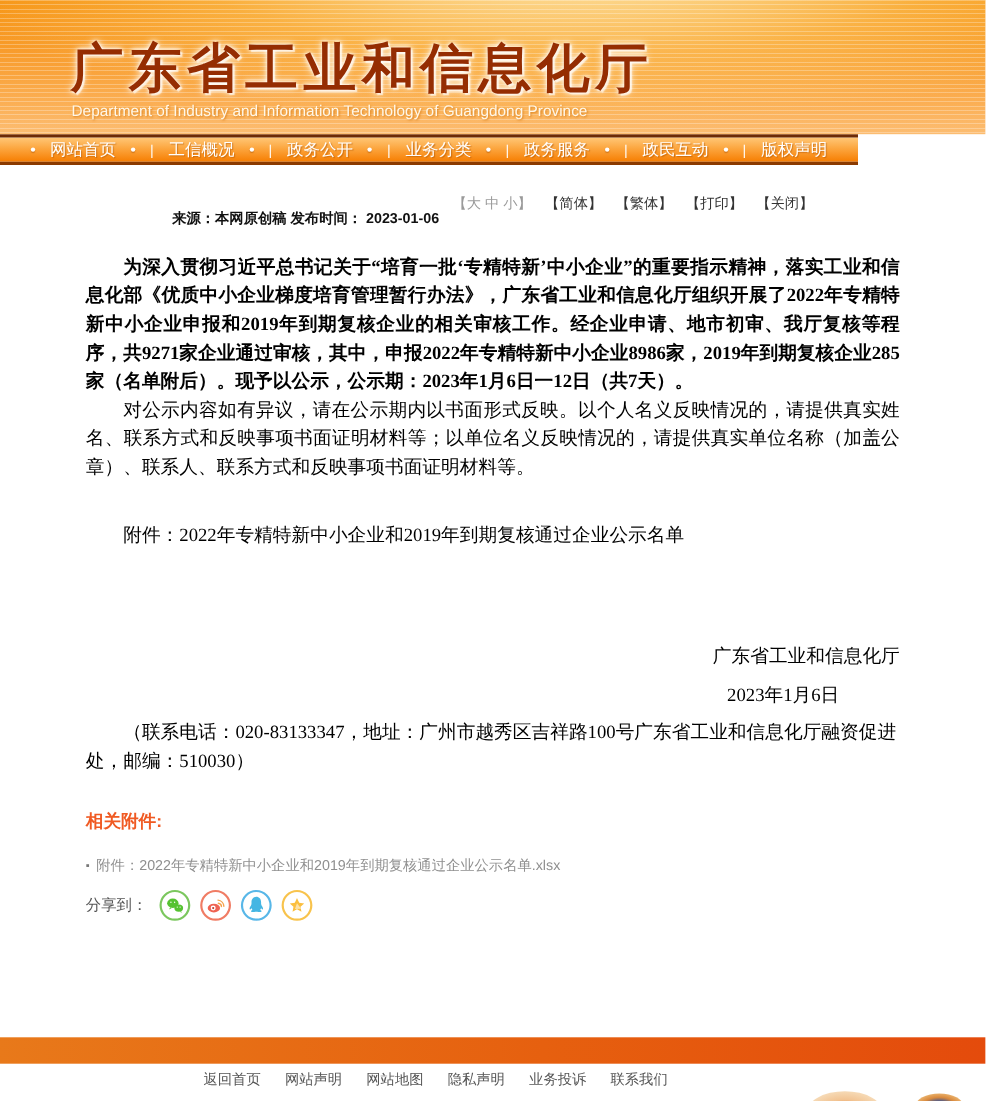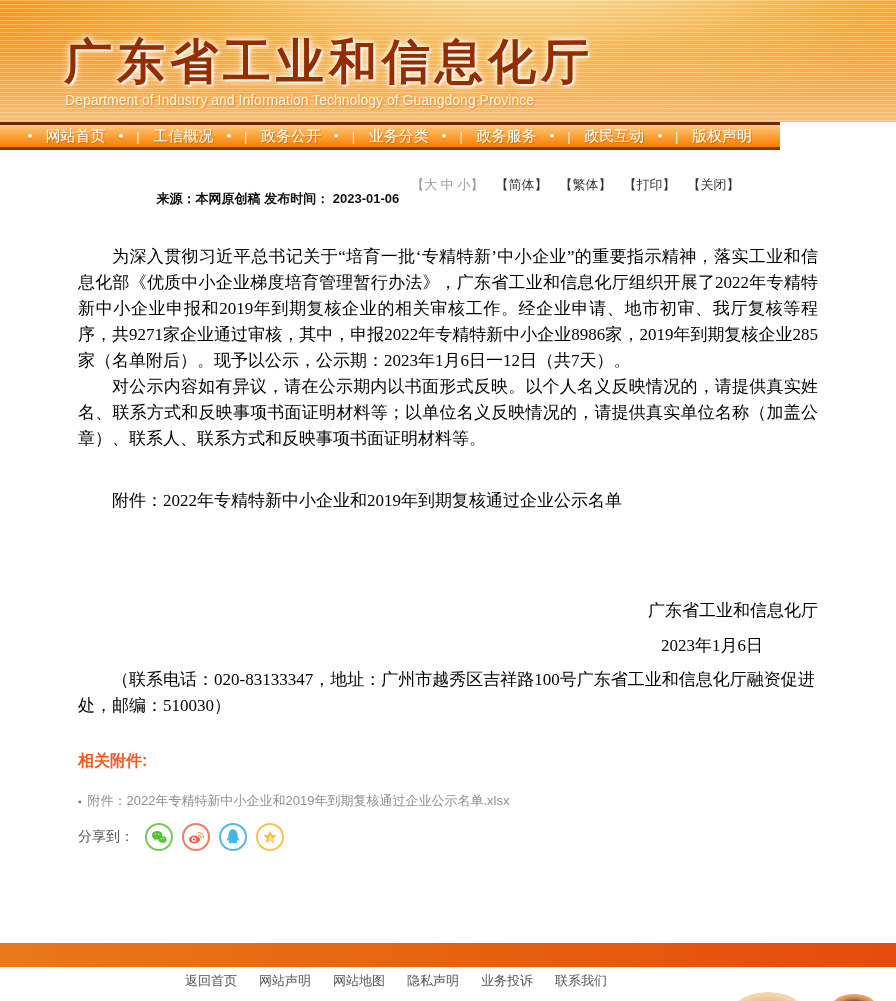--- a/index.html
+++ b/index.html
@@ -56,21 +56,21 @@
   .meta {
     margin-top:12px; display:flex; justify-content:center; align-items:center;
     gap:12px; font-size:13px; color:#000;
   }
   .meta .src { font-weight:bold; color:#111;margin-top:28px; }
   .meta .size-switch { color:#9a9a9a;text-align:right; }
   .meta a { color:#333; text-decoration:none; }
 
   .body-text { font-family:"Liberation Serif", serif; color:#000; }
   .para { font-size:17px; line-height:26px; text-indent:2em; text-align:justify; }
-  .para-first { margin-top:36px; }
+  .para-first { margin-top:22px;font-weight:bold; }
   .attach-line { margin-top:36px; font-size:17px; line-height:26px; text-indent:2em; }
   .signature { margin-top:84px; font-size:17px; line-height:26px; text-align:right; }
   .sign-date { margin-top:9px; font-size:17px; line-height:26px; text-align:right; padding-right:55px; }
   .contact { margin-top:8px; font-size:17px; line-height:26px; text-indent:2em; }
 
   
   .related { padding:0 78px; }
   .related-heading { margin-top:32px; font-size:16px; font-weight:bold; color:#f05a23; }
   .related-item { margin-top:20px; font-size:13px; color:#8f8f8f; display:flex; align-items:center; gap:6px; }
   .related-item .bullet { color:#777; font-size:10px; }

